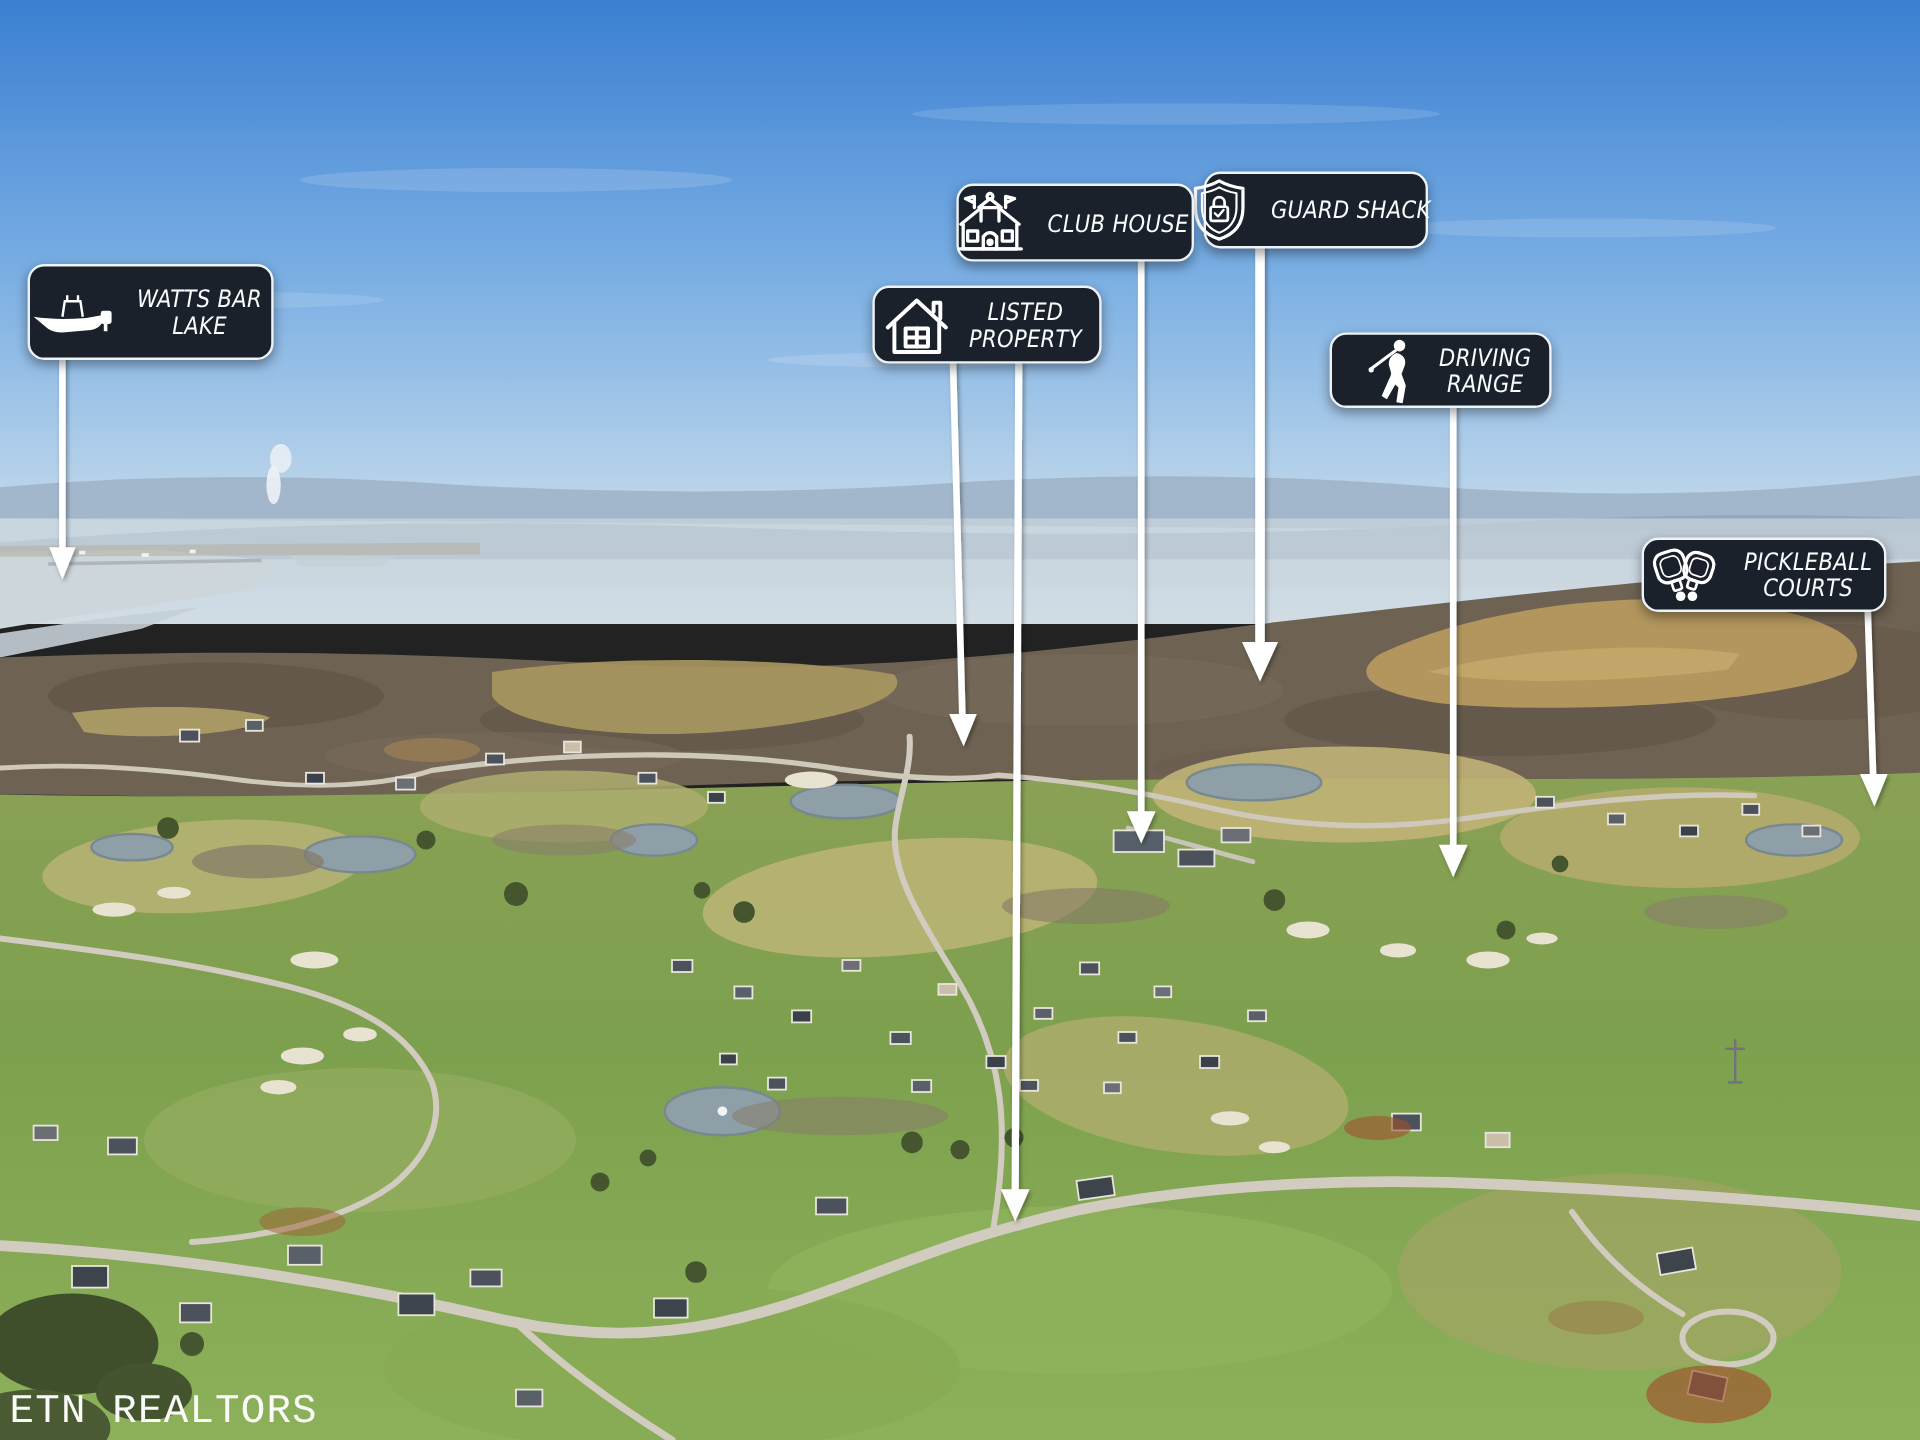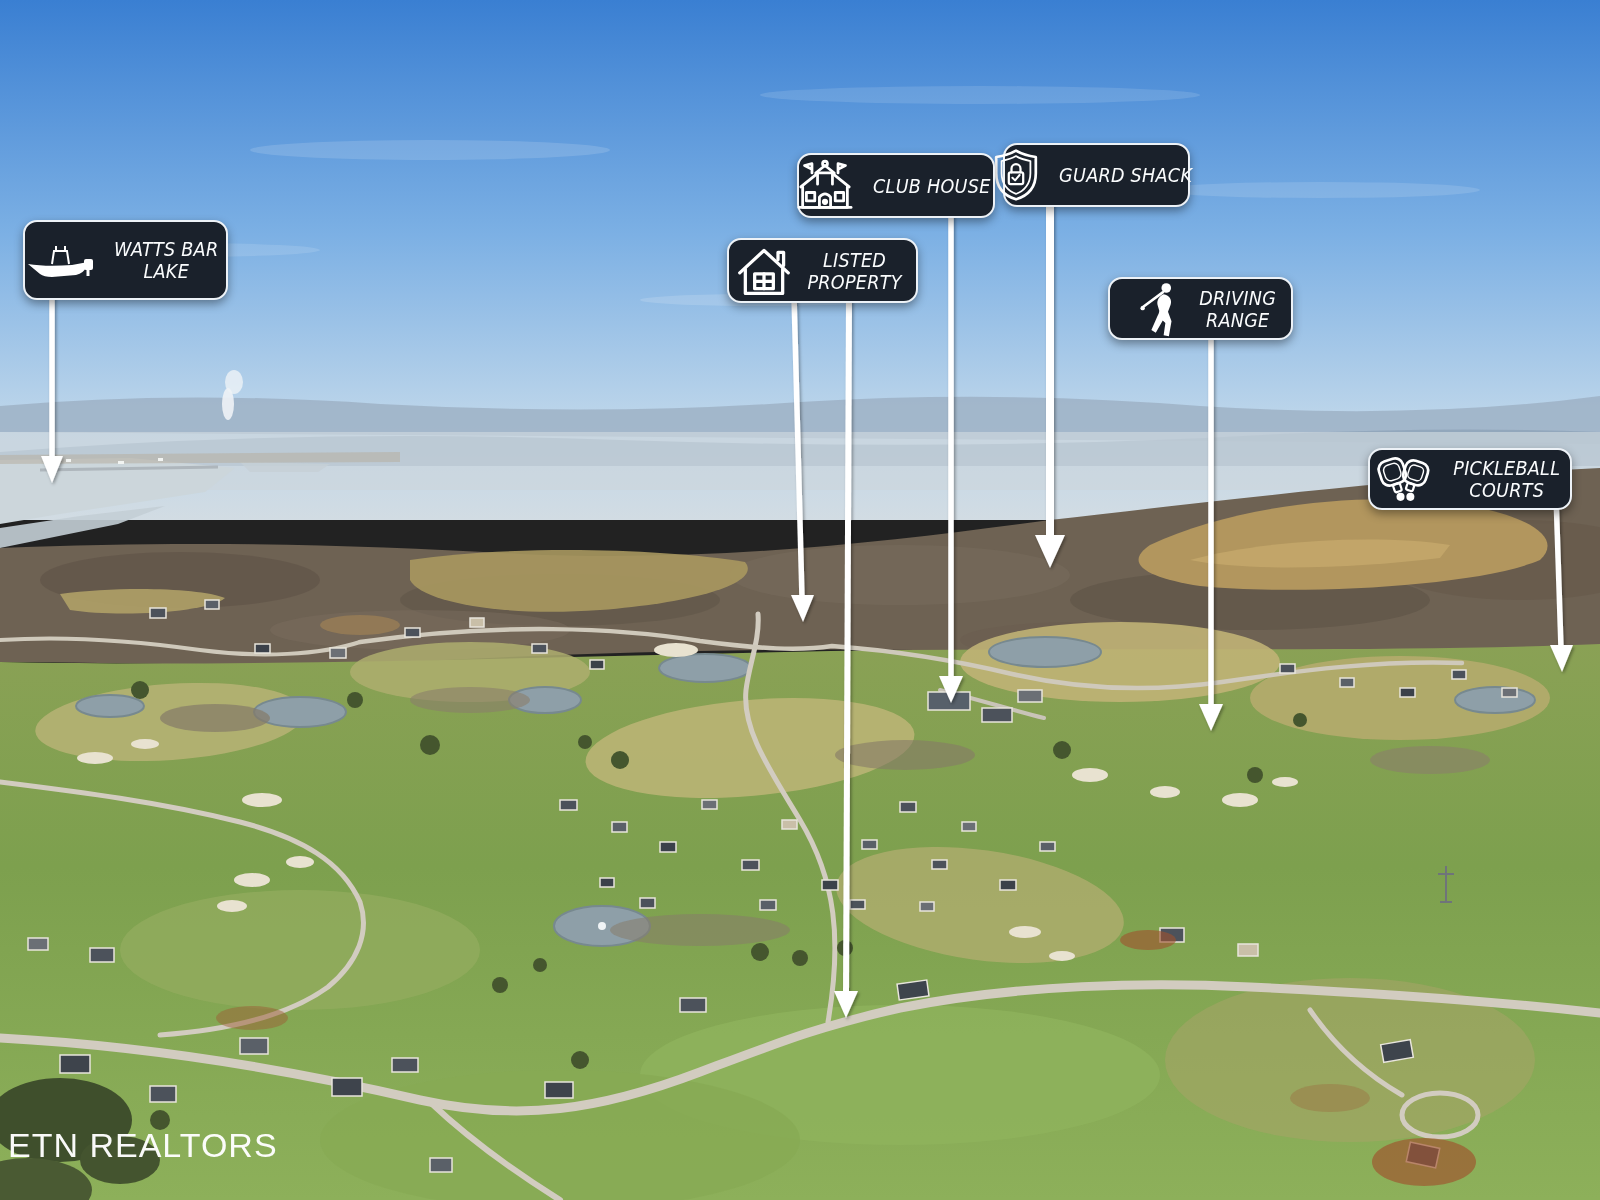--- a/index.html
+++ b/index.html
@@ -10,22 +10,22 @@
   .callout{position:absolute;z-index:3;display:flex;align-items:center;justify-content:center;
            gap:9px;box-sizing:border-box;padding:5px 10px;
            background:var(--label-bg,#1a212b);
            border:2px solid var(--label-border,rgba(238,243,248,.92));
            border-radius:14px;box-shadow:0 4px 10px rgba(0,0,0,.38);}
   .callout .icon{flex:0 0 auto;display:flex;align-items:center;justify-content:center;}
   .label-text{color:var(--label-text,#fafcfd);font-style:italic;font-size:20px;
               line-height:1.1;text-align:center;white-space:nowrap;
               transform:scaleX(.88);transform-origin:center;letter-spacing:.3px;}
   .label-text span{display:block;}
-  .watermark{position:absolute;left:8px;top:1126px;z-index:4;
-             font-family:Liberation Sans, sans-serif;font-size:34px;letter-spacing:1px;
+  .watermark{position:absolute;left:8px;top:1158px;z-index:4;
+             font-family:Liberation Mono, monospace;font-size:34px;letter-spacing:1px;
              color:var(--watermark-color,#fff);opacity:.97;}
 </style>
 </head>
 <body>
 
 <div class="stage">
 
   <svg class="bg" width="1600" height="1200" viewBox="0 0 1600 1200" preserveAspectRatio="none">
     <defs>
       <linearGradient id="skyG" x1="0" y1="0" x2="0" y2="1">

